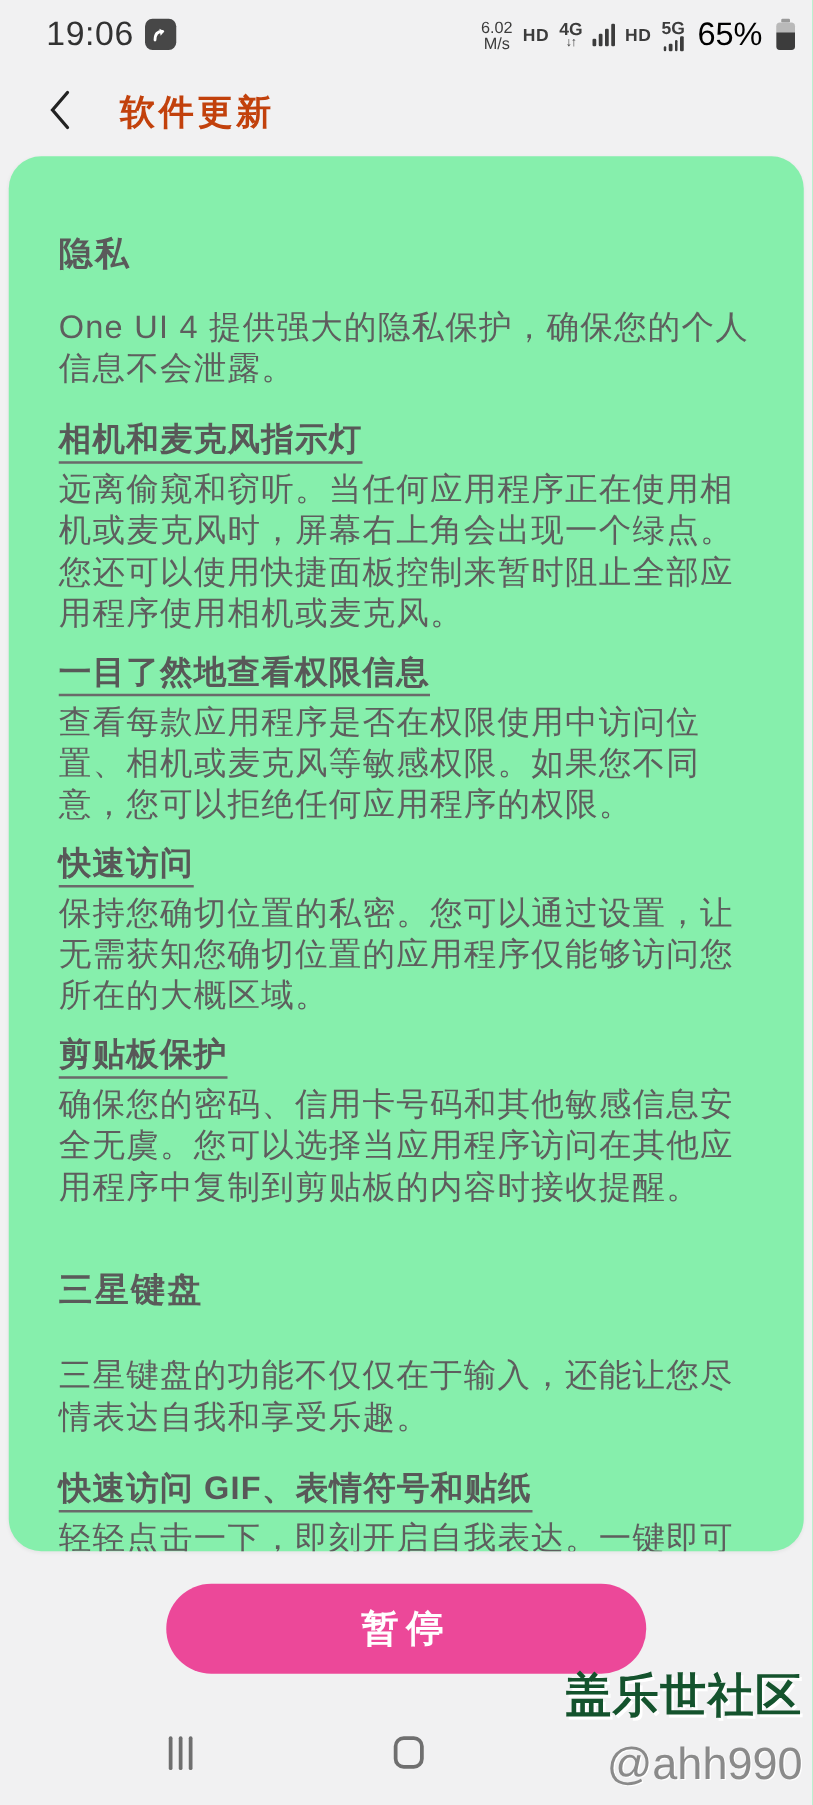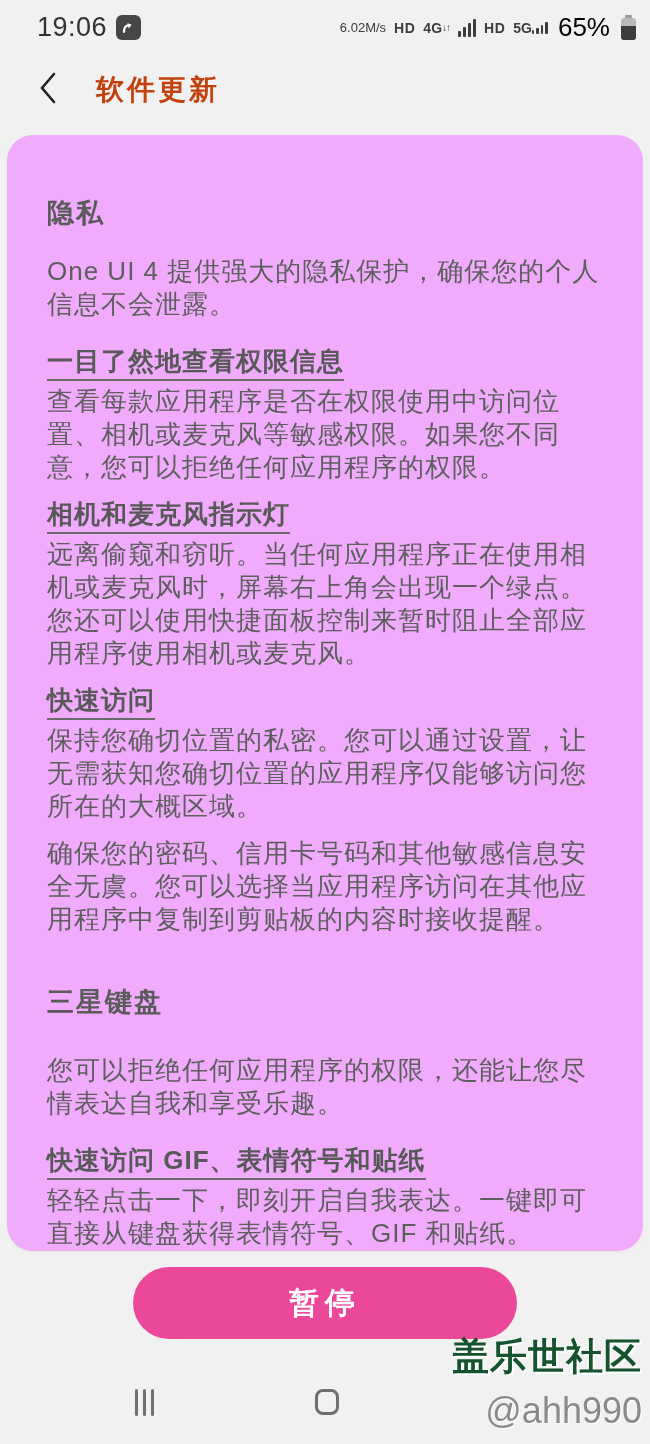--- a/index.html
+++ b/index.html
@@ -17,21 +17,21 @@
     position: absolute; top: 0; left: 0; right: 0; height: 55px;
     display: flex; align-items: center; padding: 0 14px 0 25px; margin-left: 12px;
   }
   .sb-left { display: flex; align-items: center; gap: 9px; }
   .sb-time { font-size: 27px; font-weight: 500; color: #323232; letter-spacing: .5px; }
   .sb-badge {
     width: 25px; height: 25px; background: #474747; border-radius: 6px;
     display: flex; align-items: center; justify-content: center;
   }
   .sb-right { margin-left: auto; display: flex; align-items: center; gap: 8px; }
-  .sb-stack { display: flex; flex-direction: row; align-items: center; line-height: 1; }
+  .sb-stack { display: flex; flex-direction: column; align-items: center; line-height: 1; }
   .sb-speed-val, .sb-speed-unit { font-size: 13px; color: #3c3c3c; font-weight: 500; }
   .sb-hd { font-size: 14px; font-weight: 700; color: #3c3c3c; letter-spacing: .5px; }
   .sb-rat { font-size: 14px; font-weight: 700; color: #3c3c3c; }
   .sb-arrows { font-size: 10px; color: #3c3c3c; letter-spacing: -1px; }
   .sig { display: flex; align-items: flex-end; gap: 2px; }
   .sig i { display: block; width: 3px; background: #3c3c3c; border-radius: 1px; }
   .sig.small i { width: 2.5px; }
   .sb-batt-pct { font-size: 26px; color: #000000; font-weight: 400; margin-left: 2px; }
   .battery { position: relative; width: 15px; height: 25px; margin-left: 3px; }
   .battery .cap { position: absolute; top: 0; left: 4px; width: 7px; height: 3px; background: #9a9a9a; border-radius: 1px; }
@@ -41,22 +41,22 @@
   
   .header {
     position: absolute; top: 55px; left: 0; right: 0; height: 70px;
     display: flex; align-items: center; padding: 0 24px;
   }
   .back-btn { width: 44px; height: 44px; display: flex; align-items: center; justify-content: center; margin-left: 2px; }
   .header-title { font-size: 28px; font-weight: 700; color: #c2410c; margin-left: 26px; letter-spacing: 3px; }
 
   
   .card {
-    position: absolute; top: 135px; left: 7px; right: 7px; height: 1116px;
-    background: #f0abfc; border-radius: 26px; overflow: hidden;
+    position: absolute; top: 125px; left: 7px; right: 7px; height: 1116px;
+    background: #86efac; border-radius: 26px; overflow: hidden;
     box-shadow: 0 1px 3px rgba(0,0,0,.05);
     padding: 62px 40px 0 40px;
     color: #5e5e5e;
   }
   .group-title { font-size: 27px; font-weight: 700; color: #5a5a5a; line-height: 32px; margin-bottom: 26px; letter-spacing: 2px; }
   .group-title.spaced { margin-top: 50px; margin-bottom: 36px; }
   .paragraph { font-size: 26px; line-height: 33px; font-weight: 500; margin-bottom: 24px; letter-spacing: 1px; }
   .feature { margin-bottom: 14px; }
   .feature-title { display: inline-block; font-size: 26px; line-height: 32px; font-weight: 700; color: #585858;
                    border-bottom: 2px solid #6a6a6a; padding-bottom: 2px; margin-bottom: 4px; letter-spacing: 1px; }
@@ -143,36 +143,37 @@
     </span>
   </div>
   <div class="header-title">软件更新</div>
 </div>
 
 <div class="card">
   <div>
       <div class="group-title">隐私</div>
       <div class="paragraph">One UI 4 提供强大的隐私保护，确保您的个人信息不会泄露。</div>
       <div class="feature">
+        <div><span class="feature-title">相机和麦克风指示灯</span></div>
+        <div class="feature-body">远离偷窥和窃听。当任何应用程序正在使用相机或麦克风时，屏幕右上角会出现一个绿点。您还可以使用快捷面板控制来暂时阻止全部应用程序使用相机或麦克风。</div>
+      </div>
+      <div class="feature">
         <div><span class="feature-title">一目了然地查看权限信息</span></div>
         <div class="feature-body">查看每款应用程序是否在权限使用中访问位置、相机或麦克风等敏感权限。如果您不同意，您可以拒绝任何应用程序的权限。</div>
-      </div>
-      <div class="feature">
-        <div><span class="feature-title">相机和麦克风指示灯</span></div>
-        <div class="feature-body">远离偷窥和窃听。当任何应用程序正在使用相机或麦克风时，屏幕右上角会出现一个绿点。您还可以使用快捷面板控制来暂时阻止全部应用程序使用相机或麦克风。</div>
       </div>
       <div class="feature">
         <div><span class="feature-title">快速访问</span></div>
         <div class="feature-body">保持您确切位置的私密。您可以通过设置，让无需获知您确切位置的应用程序仅能够访问您所在的大概区域。</div>
       </div>
       <div class="feature">
+        <div><span class="feature-title">剪贴板保护</span></div>
         <div class="feature-body">确保您的密码、信用卡号码和其他敏感信息安全无虞。您可以选择当应用程序访问在其他应用程序中复制到剪贴板的内容时接收提醒。</div>
       </div>
       <div class="group-title spaced">三星键盘</div>
-      <div class="paragraph">您可以拒绝任何应用程序的权限，还能让您尽情表达自我和享受乐趣。</div>
+      <div class="paragraph">三星键盘的功能不仅仅在于输入，还能让您尽情表达自我和享受乐趣。</div>
       <div class="feature">
         <div><span class="feature-title">快速访问 GIF、表情符号和贴纸</span></div>
         <div class="feature-body">轻轻点击一下，即刻开启自我表达。一键即可直接从键盘获得表情符号、GIF 和贴纸。</div>
       </div>
     </div>
 </div>
 
 <button class="pause-btn" style="background: #ec4899; text-align: center;">暂停</button>
 
 <div class="watermark">

